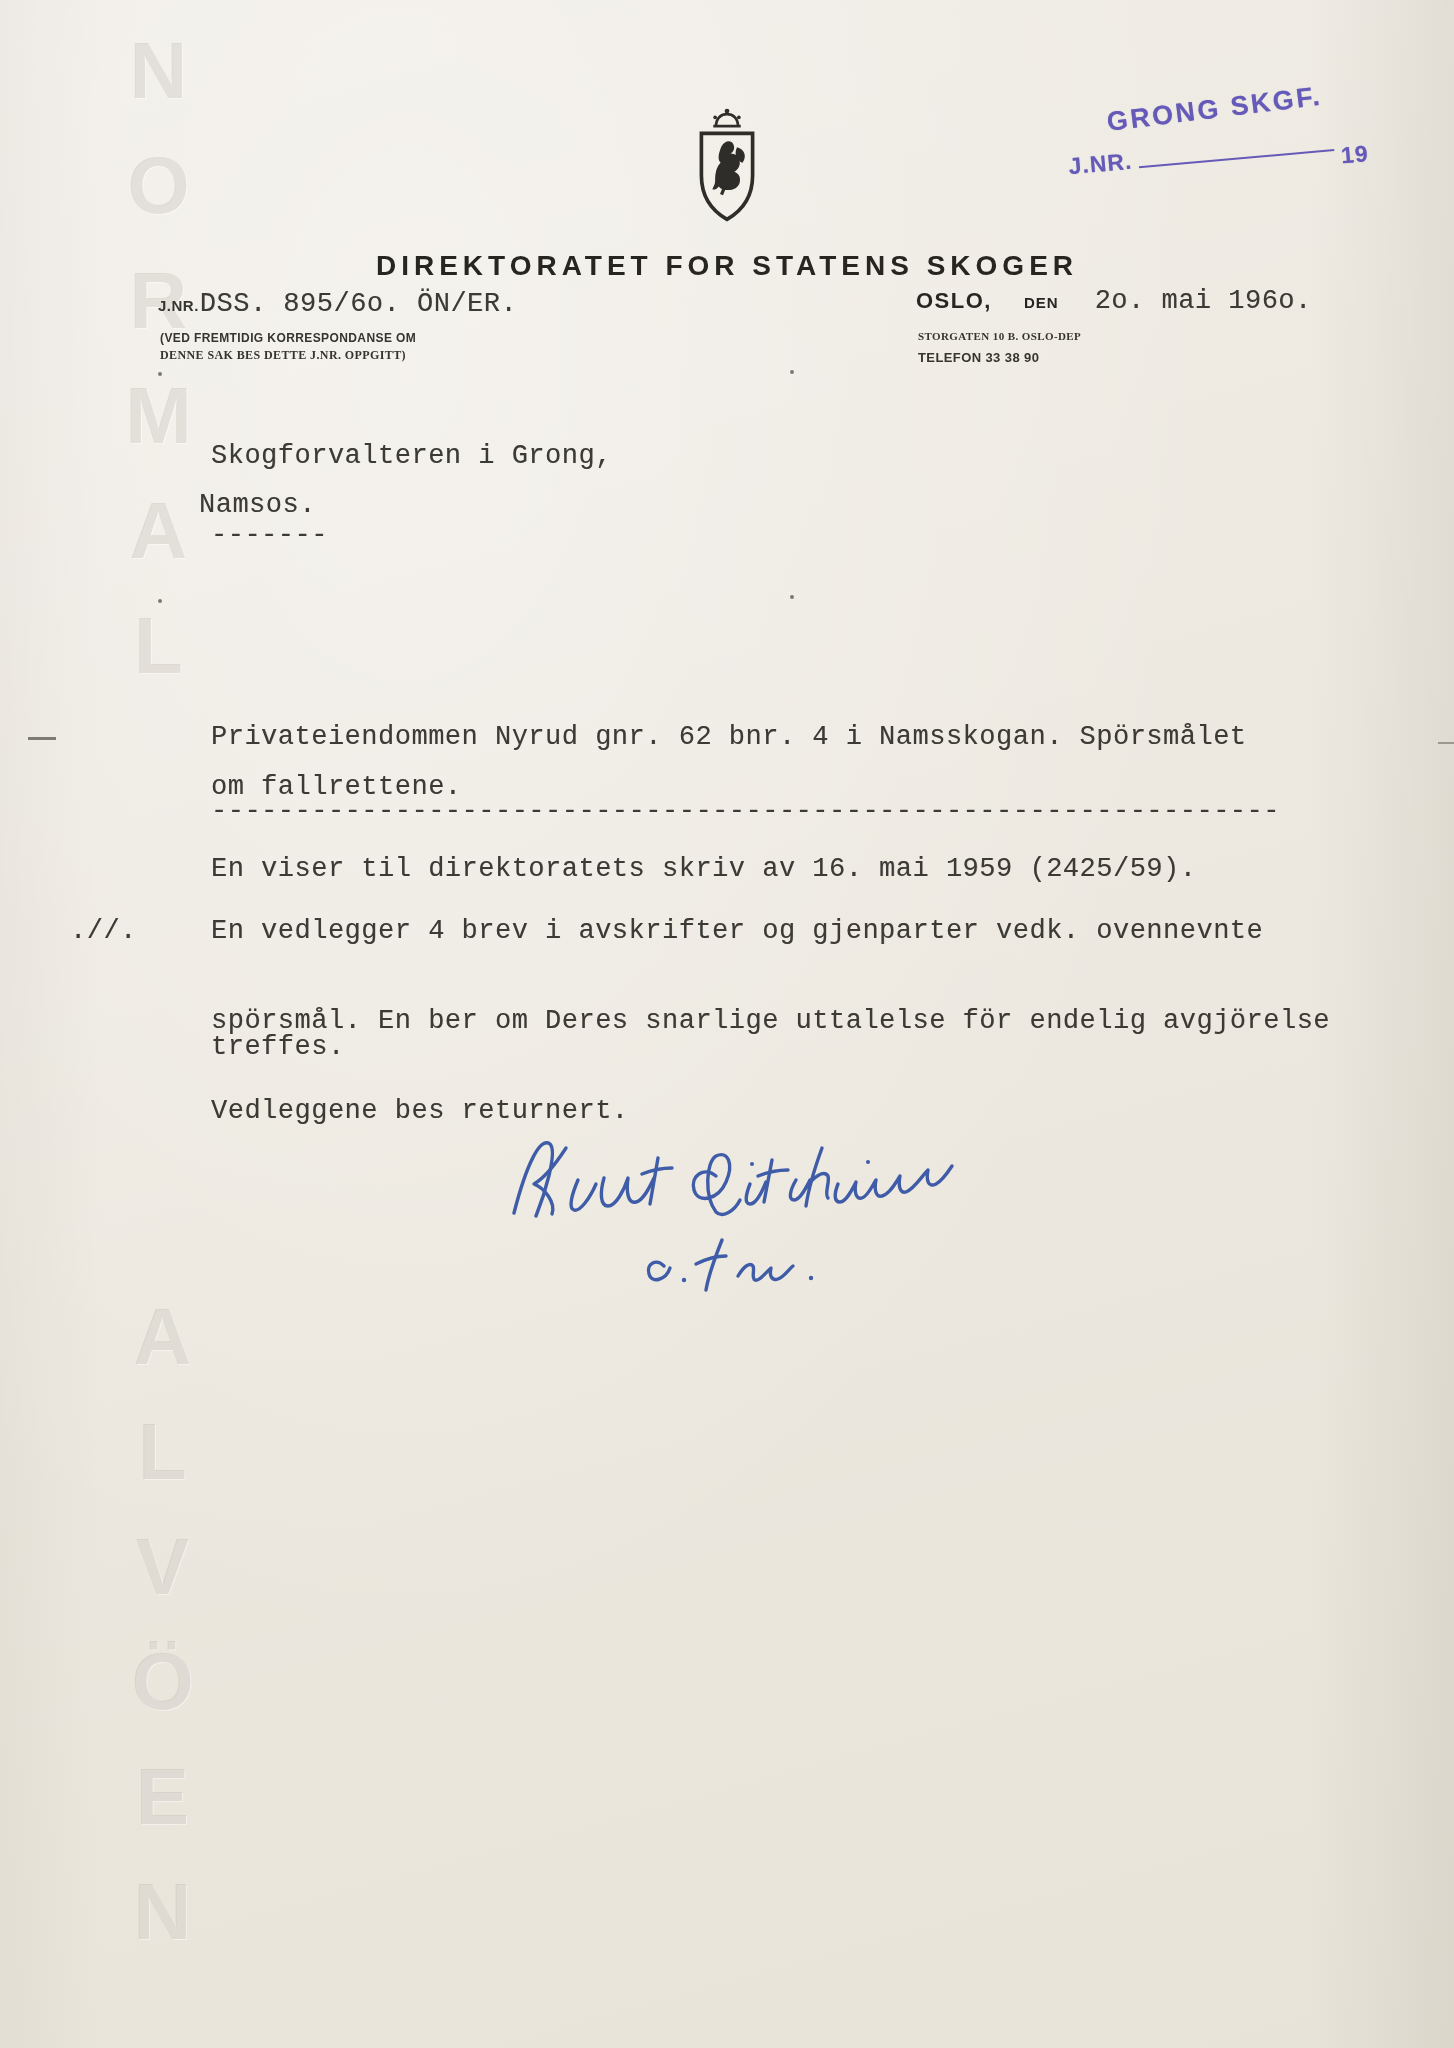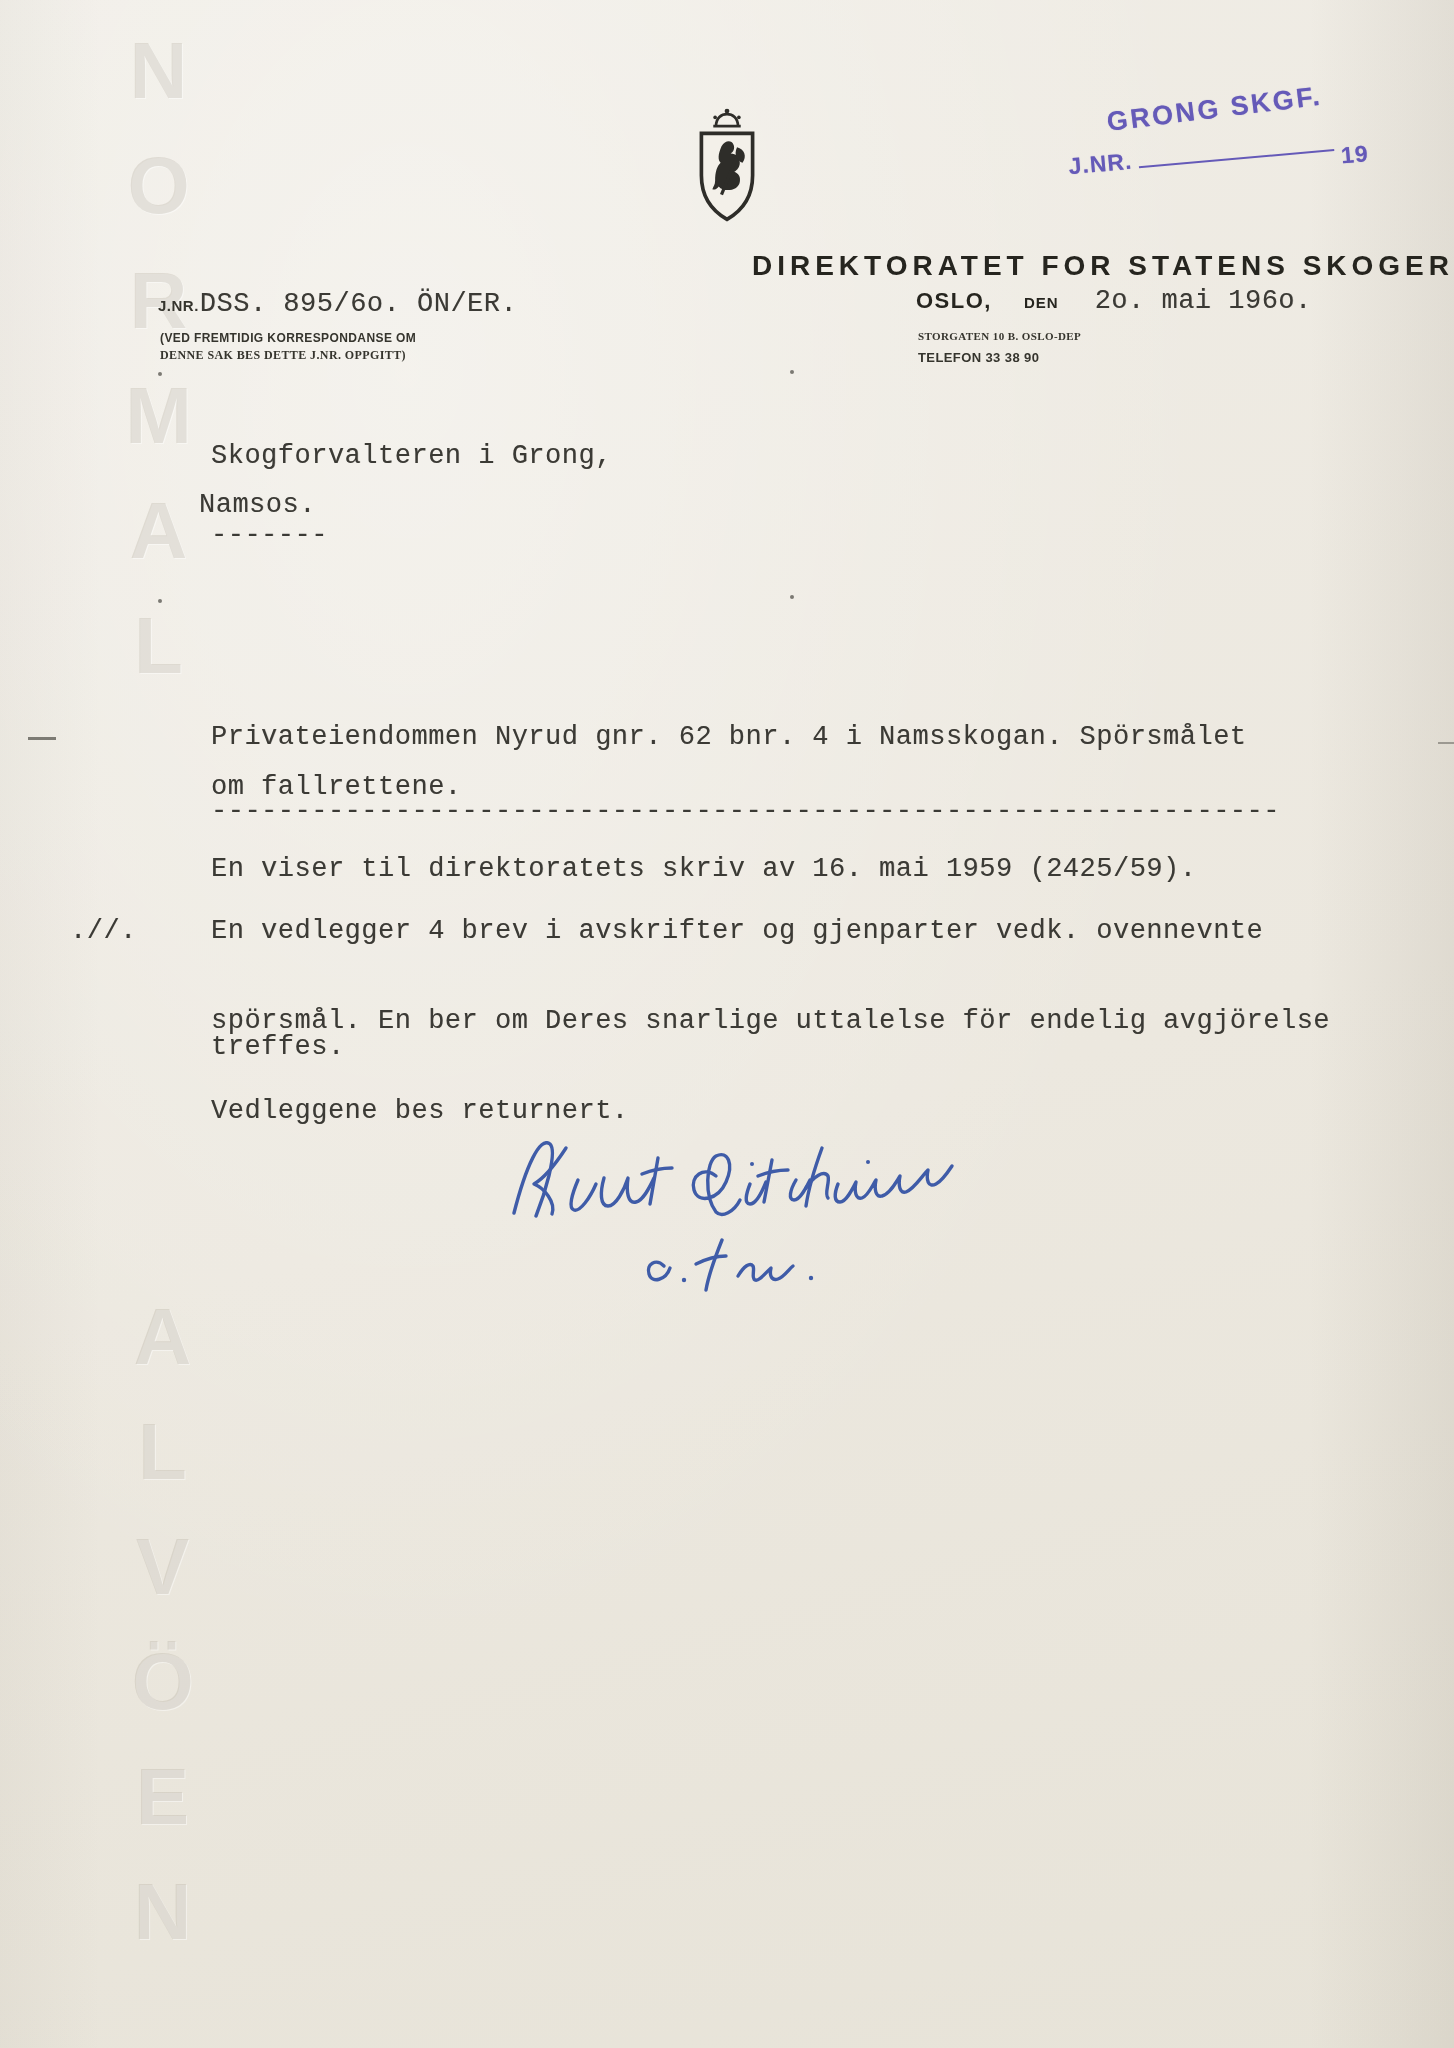--- a/index.html
+++ b/index.html
@@ -51,21 +51,21 @@
     display:flex;align-items:baseline;
     margin-top:16px;width:300px;
     font-size:23px;font-weight:bold;letter-spacing:1px;
   }
   .stamp-rule{
     flex:1;border-bottom:2.5px solid #5a4eb5;
     margin:0 6px 4px 6px;height:1px;
   }
   .stamp-val{position:relative;top:13px;}
   .title{
-    width:100%;text-align:right;
+    width:100%;text-align:center;
     font-size:28px;font-weight:bold;letter-spacing:5px;
     color:#26251f;white-space:nowrap;
   }
   .jnr-label{
     font-size:15px;font-weight:bold;letter-spacing:0.5px;color:#35342d;
     margin-right:1px;
   }
   .place-city{font-size:22px;font-weight:bold;letter-spacing:1.5px;color:#26251f;}
   .place-den{font-size:15px;font-weight:bold;letter-spacing:1px;color:#26251f;margin:0 10px 0 6px;}
   .baseline-row{display:flex;align-items:baseline;}

